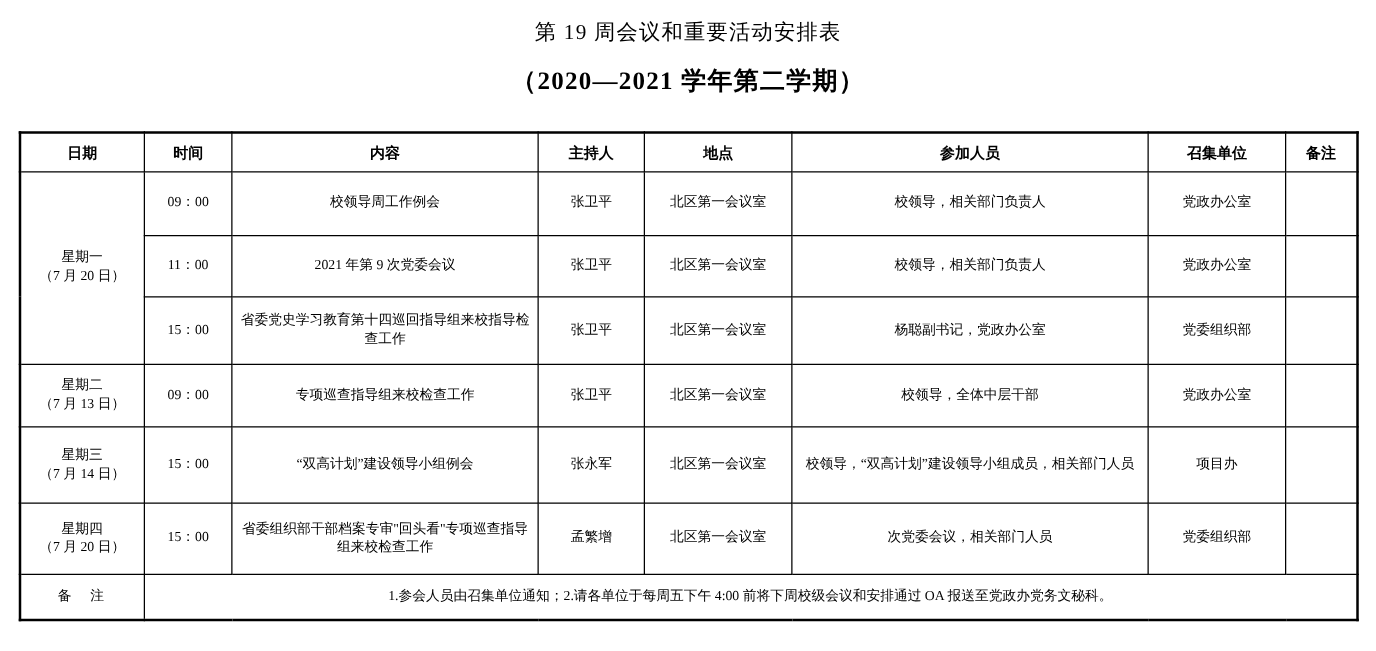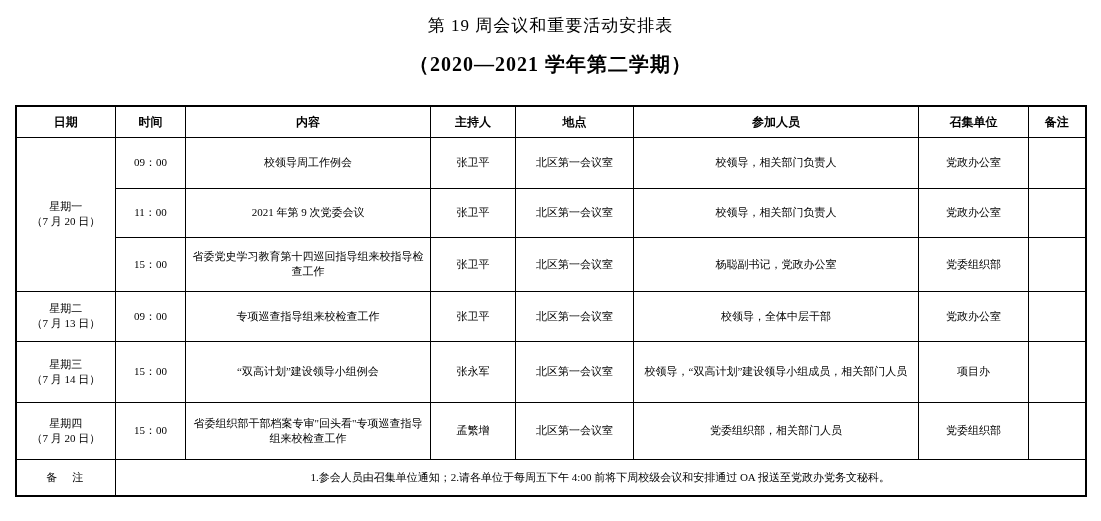--- a/index.html
+++ b/index.html
@@ -162,21 +162,21 @@
 
     <tr class="row-6">
       <td>
         <span class="day-line">星期四</span>
         <span class="day-line">（7 月 20 日）</span>
       </td>
       <td>15：00</td>
       <td>省委组织部干部档案专审"回头看"专项巡查指导组来校检查工作</td>
       <td>孟繁增</td>
       <td>北区第一会议室</td>
-      <td>党委组织部，相关部门人员</td>
+      <td>次党委会议，相关部门人员</td>
       <td>党委组织部</td>
       <td></td>
     </tr>
 
     <tr class="note-row">
       <td class="note-label">备　注</td>
       <td colspan="7">1.参会人员由召集单位通知；2.请各单位于每周五下午 4:00 前将下周校级会议和安排通过 OA 报送至党政办党务文秘科。</td>
     </tr>
   </tbody>
     </table>

